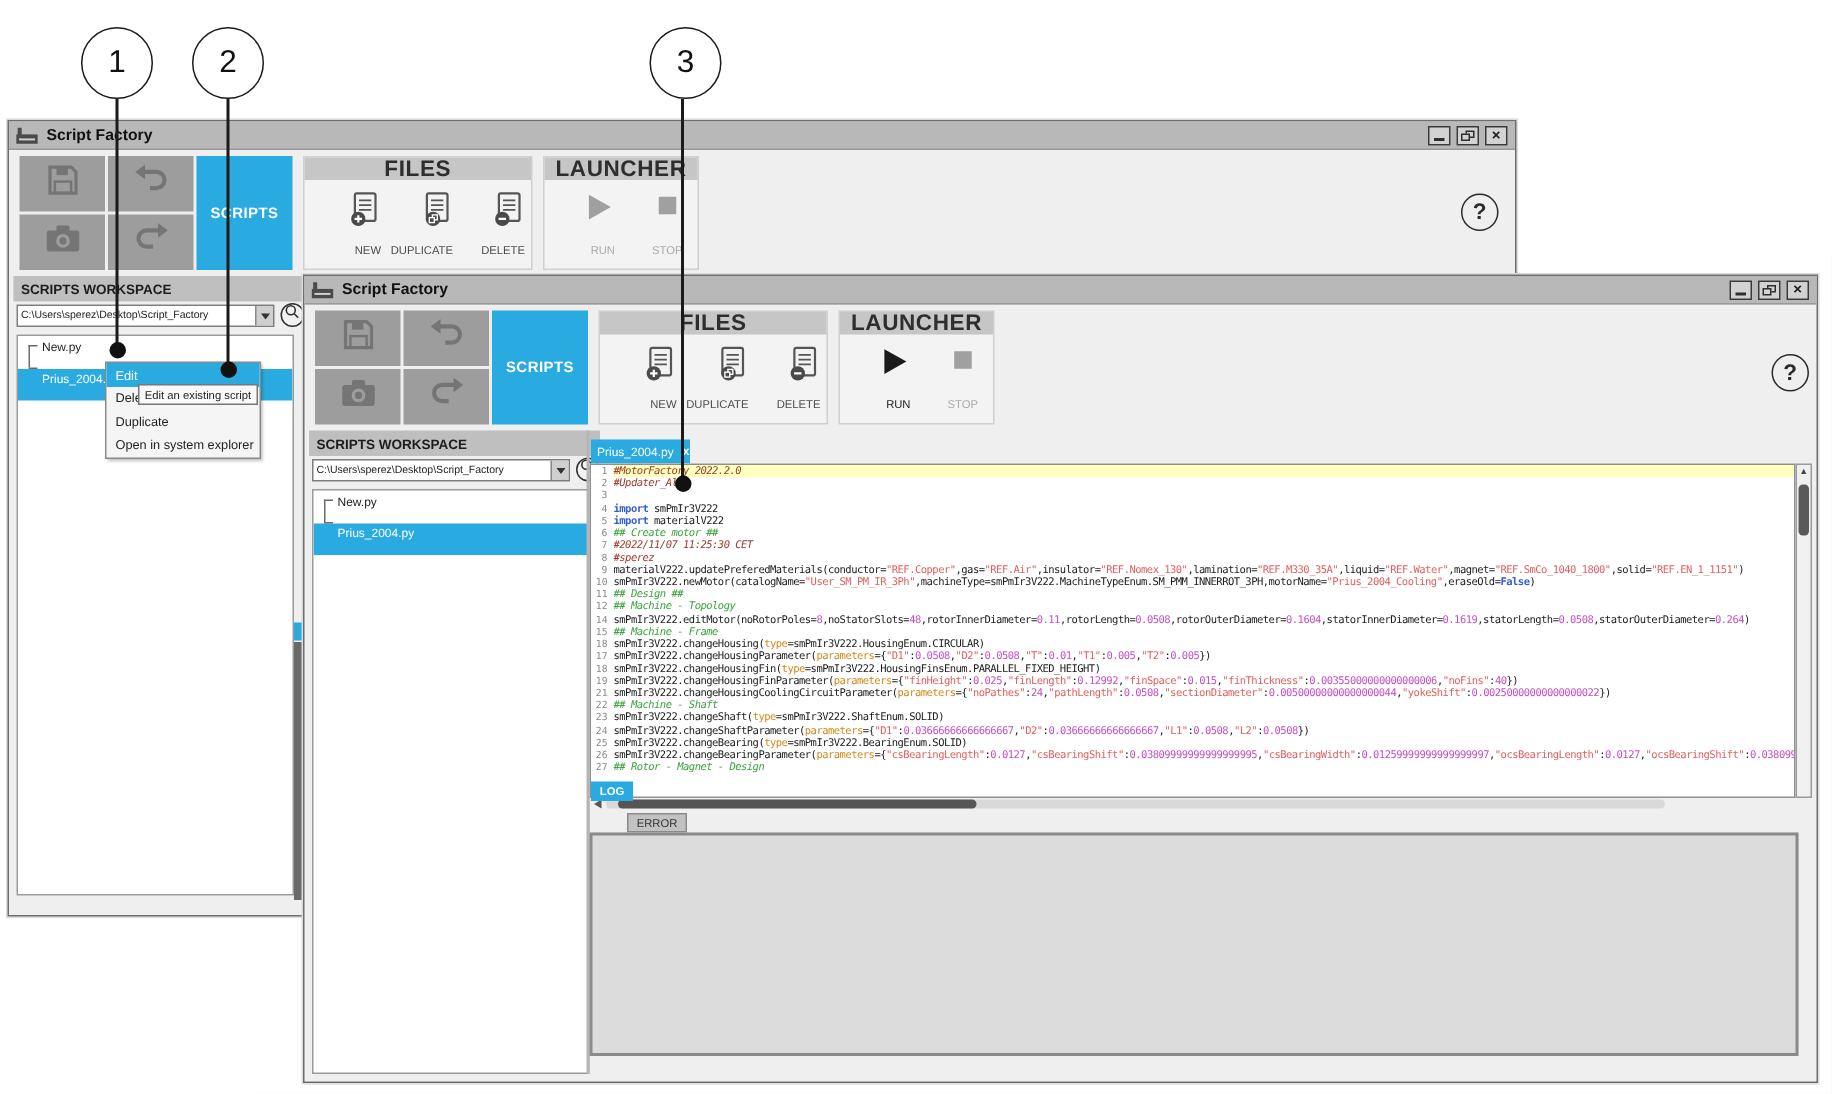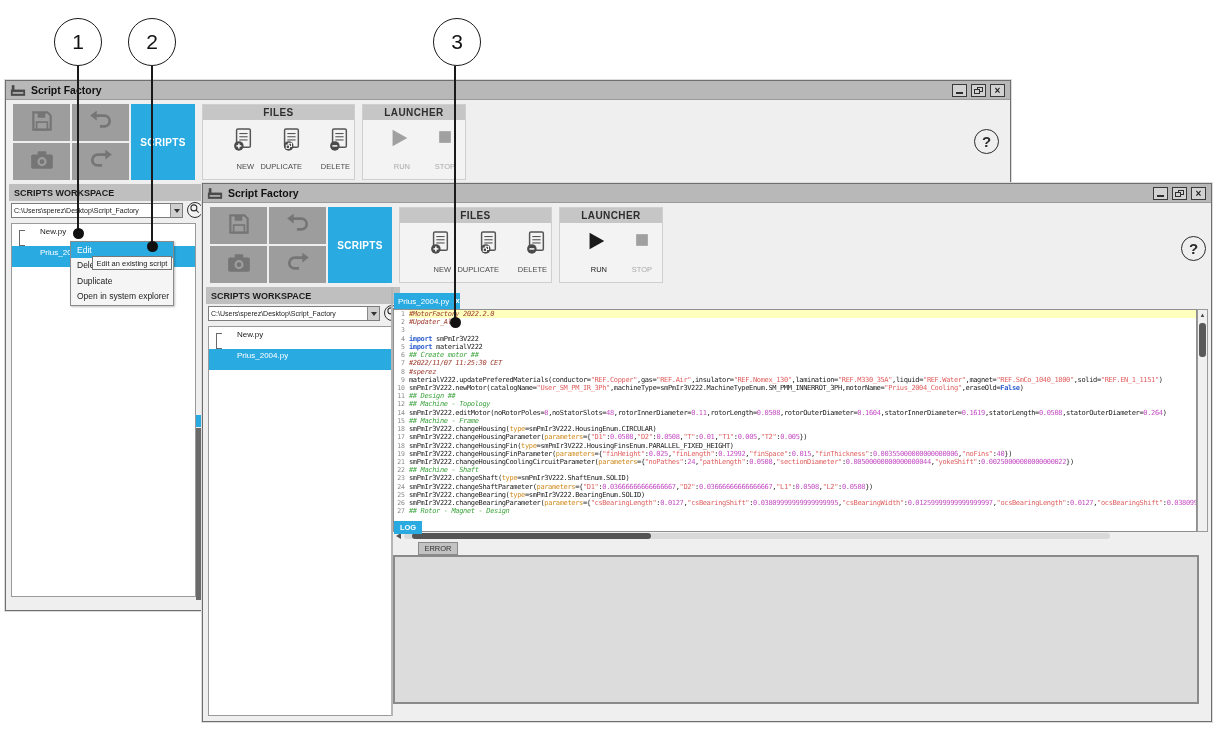--- a/index.html
+++ b/index.html
@@ -11,35 +11,35 @@
   .title-text{font-size:10.5px;font-weight:bold;color:#111}
   .winctrls{position:absolute;right:5px;top:3px;display:flex;gap:4px}
   .wbtn{width:15px;height:13px;background:#d2d2d2;border:1px solid #3a3a3a;position:relative;display:flex;align-items:center;justify-content:center;font-size:10px;line-height:9px;color:#222;font-weight:bold}
   .wbtn .minbar{position:absolute;left:3px;bottom:2px;width:7px;height:2px;background:#2e2e2e}
   .wbtn .rs1{position:absolute;right:2px;top:2px;width:6px;height:5px;border:1px solid #2e2e2e}
   .wbtn .rs2{position:absolute;left:2px;bottom:2px;width:6px;height:5px;border:1px solid #2e2e2e;background:#d2d2d2}
   
   .tbtn{position:absolute;width:57px;height:37px;background:#9d9d9d;display:flex;align-items:center;justify-content:center}
   .scripts-btn{position:absolute;left:125px;top:23px;width:64px;height:76px;background:#29abe2;color:#fff;font-weight:bold;font-size:10px;display:flex;align-items:center;justify-content:center;letter-spacing:.3px}
   .group{position:absolute;top:23px;height:76px;background:#f3f3f3;border:1px solid #cfcfcf}
-  .group .ghead{height:15px;background:#c6c6c6;display:flex;align-items:center;justify-content:center;font-size:10px;font-weight:bold;color:#2e2e2e;letter-spacing:.4px}
+  .group .ghead{height:15px;background:#c6c6c6;display:flex;align-items:center;justify-content:center;font-size:15px;font-weight:bold;color:#2e2e2e;letter-spacing:.4px}
   .gbtn{position:absolute;top:20px;width:46px;height:50px;display:flex;flex-direction:column;align-items:flex-end;justify-content:space-between;padding:2px 0 4px}
   .gbtn .glabel{font-size:7.5px;color:#4c4c4c}
   .gbtn.disabled .glabel{color:#a9a9a9}
   .help-circle{position:absolute;width:25px;height:25px;border:1.7px solid #2b2b2b;border-radius:50%;display:flex;align-items:center;justify-content:center;font-size:15px;font-weight:bold;color:#2b2b2b;background:transparent}
   
   .ws-header{position:absolute;left:3px;width:194px;height:17px;background:#bfbfbf;display:flex;align-items:center;padding-left:5px;font-size:9px;font-weight:bold;color:#1c1c1c}
   .path-row{position:absolute;left:5px;width:192px;height:16px}
   .combo{position:absolute;left:0;top:0;width:172px;height:15px;background:#fff;border:1px solid #7d7d7d;display:flex;align-items:center;overflow:hidden}
   .combo .ptext{font-size:7px;color:#222;padding-left:2px;white-space:nowrap;flex:1}
   .combo .drop{width:12px;height:13px;background:#cfcfcf;border-left:1px solid #8a8a8a;display:flex;align-items:center;justify-content:center}
   .combo .drop i{width:0;height:0;border-left:3px solid transparent;border-right:3px solid transparent;border-top:4px solid #333}
   .search-btn{position:absolute;right:0;top:-1px;width:16px;height:16px;border:1.4px solid #2f2f2f;border-radius:50%;background:#f2f2f2;display:flex;align-items:center;justify-content:center}
   .tree{position:absolute;left:5px;width:185px;background:#fff;border:1px solid #9a9a9a;overflow:hidden}
-  .trow{position:relative;height:21px;line-height:13px;font-size:8px;color:#1c1c1c;padding-left:28px;white-space:nowrap}
+  .trow{position:relative;height:21px;line-height:13px;font-size:8px;color:#1c1c1c;padding-left:16px;white-space:nowrap}
   .trow.sel{background:#29abe2;color:#fff}
   .tguide-v{position:absolute;left:7px;top:6px;width:1px;height:15px;background:#6a6a6a;z-index:3}
   .tguide-h{position:absolute;left:7px;width:6px;height:1px;background:#6a6a6a;z-index:3}
   
   .ctxmenu{position:absolute;width:104px;background:#f5f5f5;border:1px solid #8a8a8a;z-index:6;box-shadow:1px 1px 2px rgba(0,0,0,.25)}
   .mitem{height:15.5px;line-height:15.5px;font-size:8.5px;color:#222;padding-left:6px;white-space:nowrap}
   .mitem.sel{background:#29abe2;color:#fff;height:16px;line-height:16px}
   .tooltip{position:absolute;width:80px;height:14px;background:#f8f8f8;border:1px solid #777;z-index:7;font-size:7.5px;color:#222;display:flex;align-items:center;justify-content:center;white-space:nowrap}
   
   .tab{position:absolute;background:#29abe2;color:#fff;display:flex;align-items:center;font-size:8px;padding:0 4px;gap:6px}

